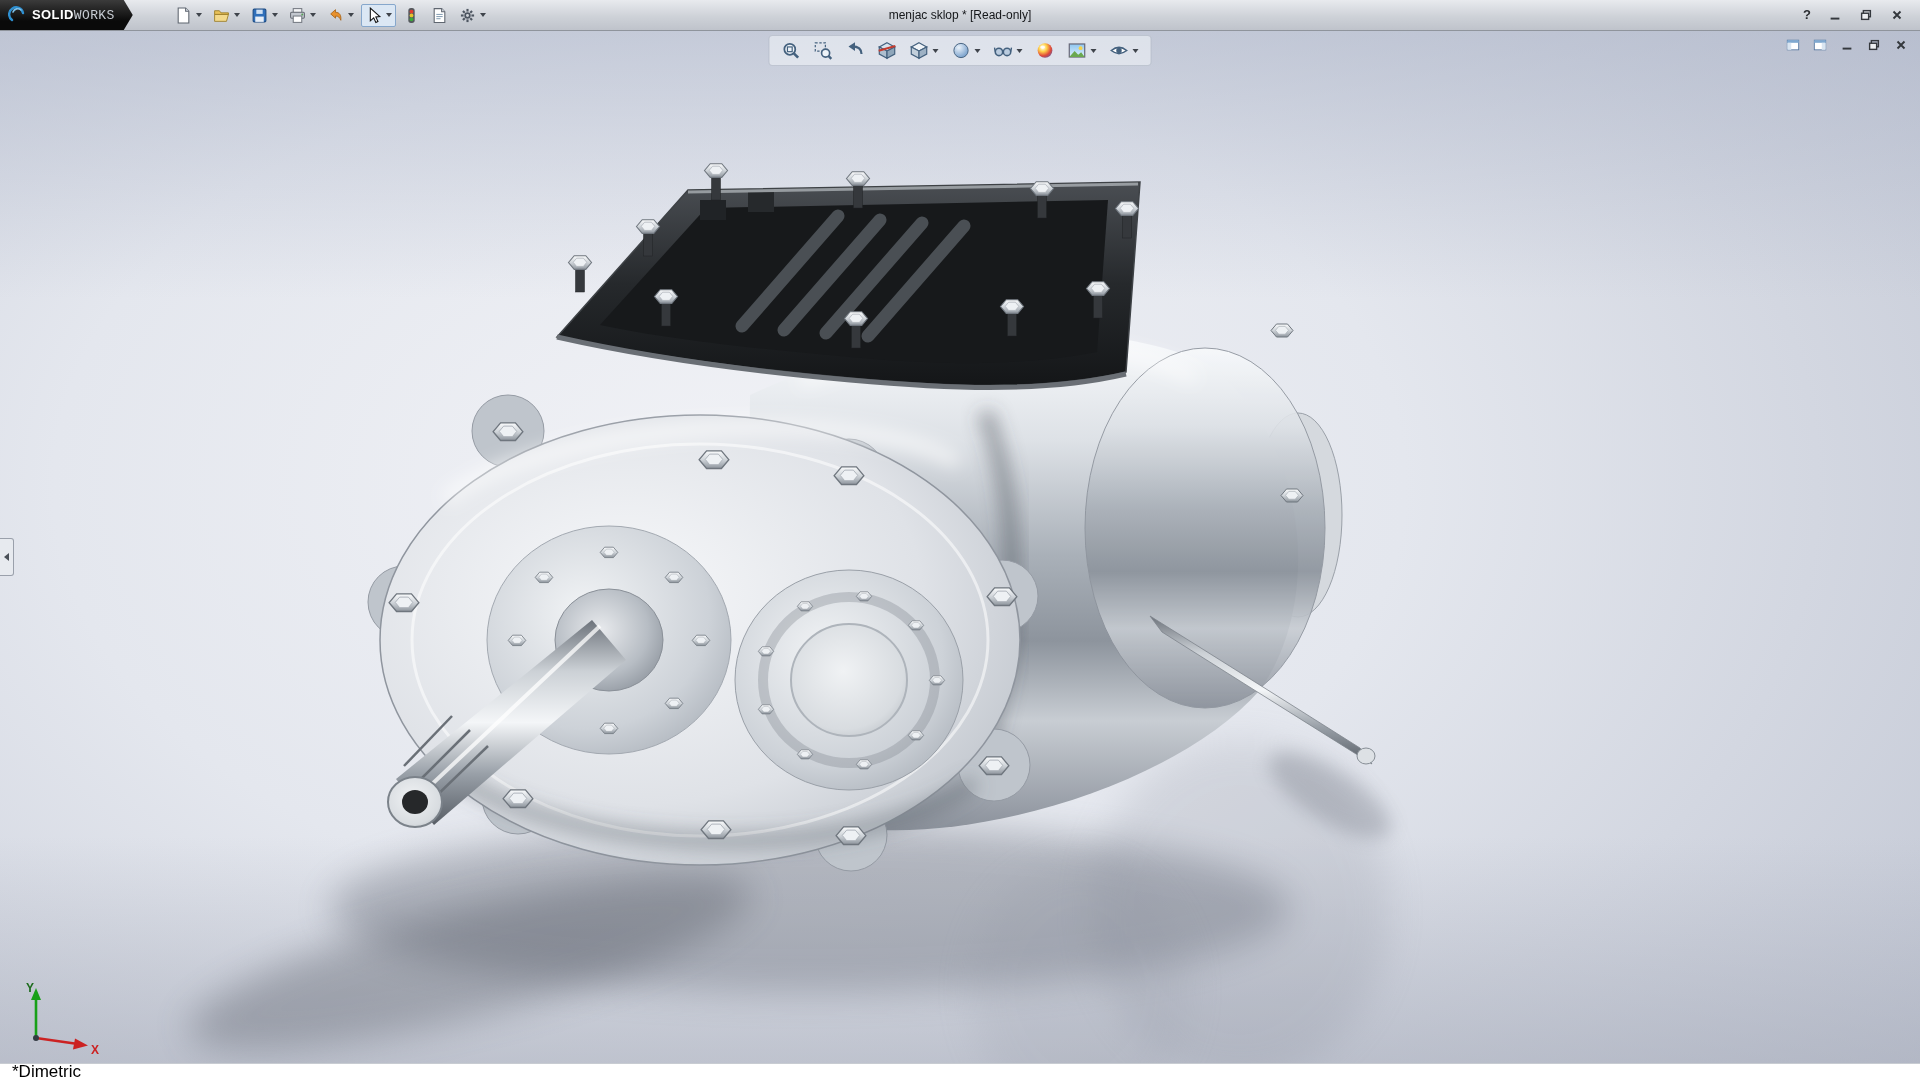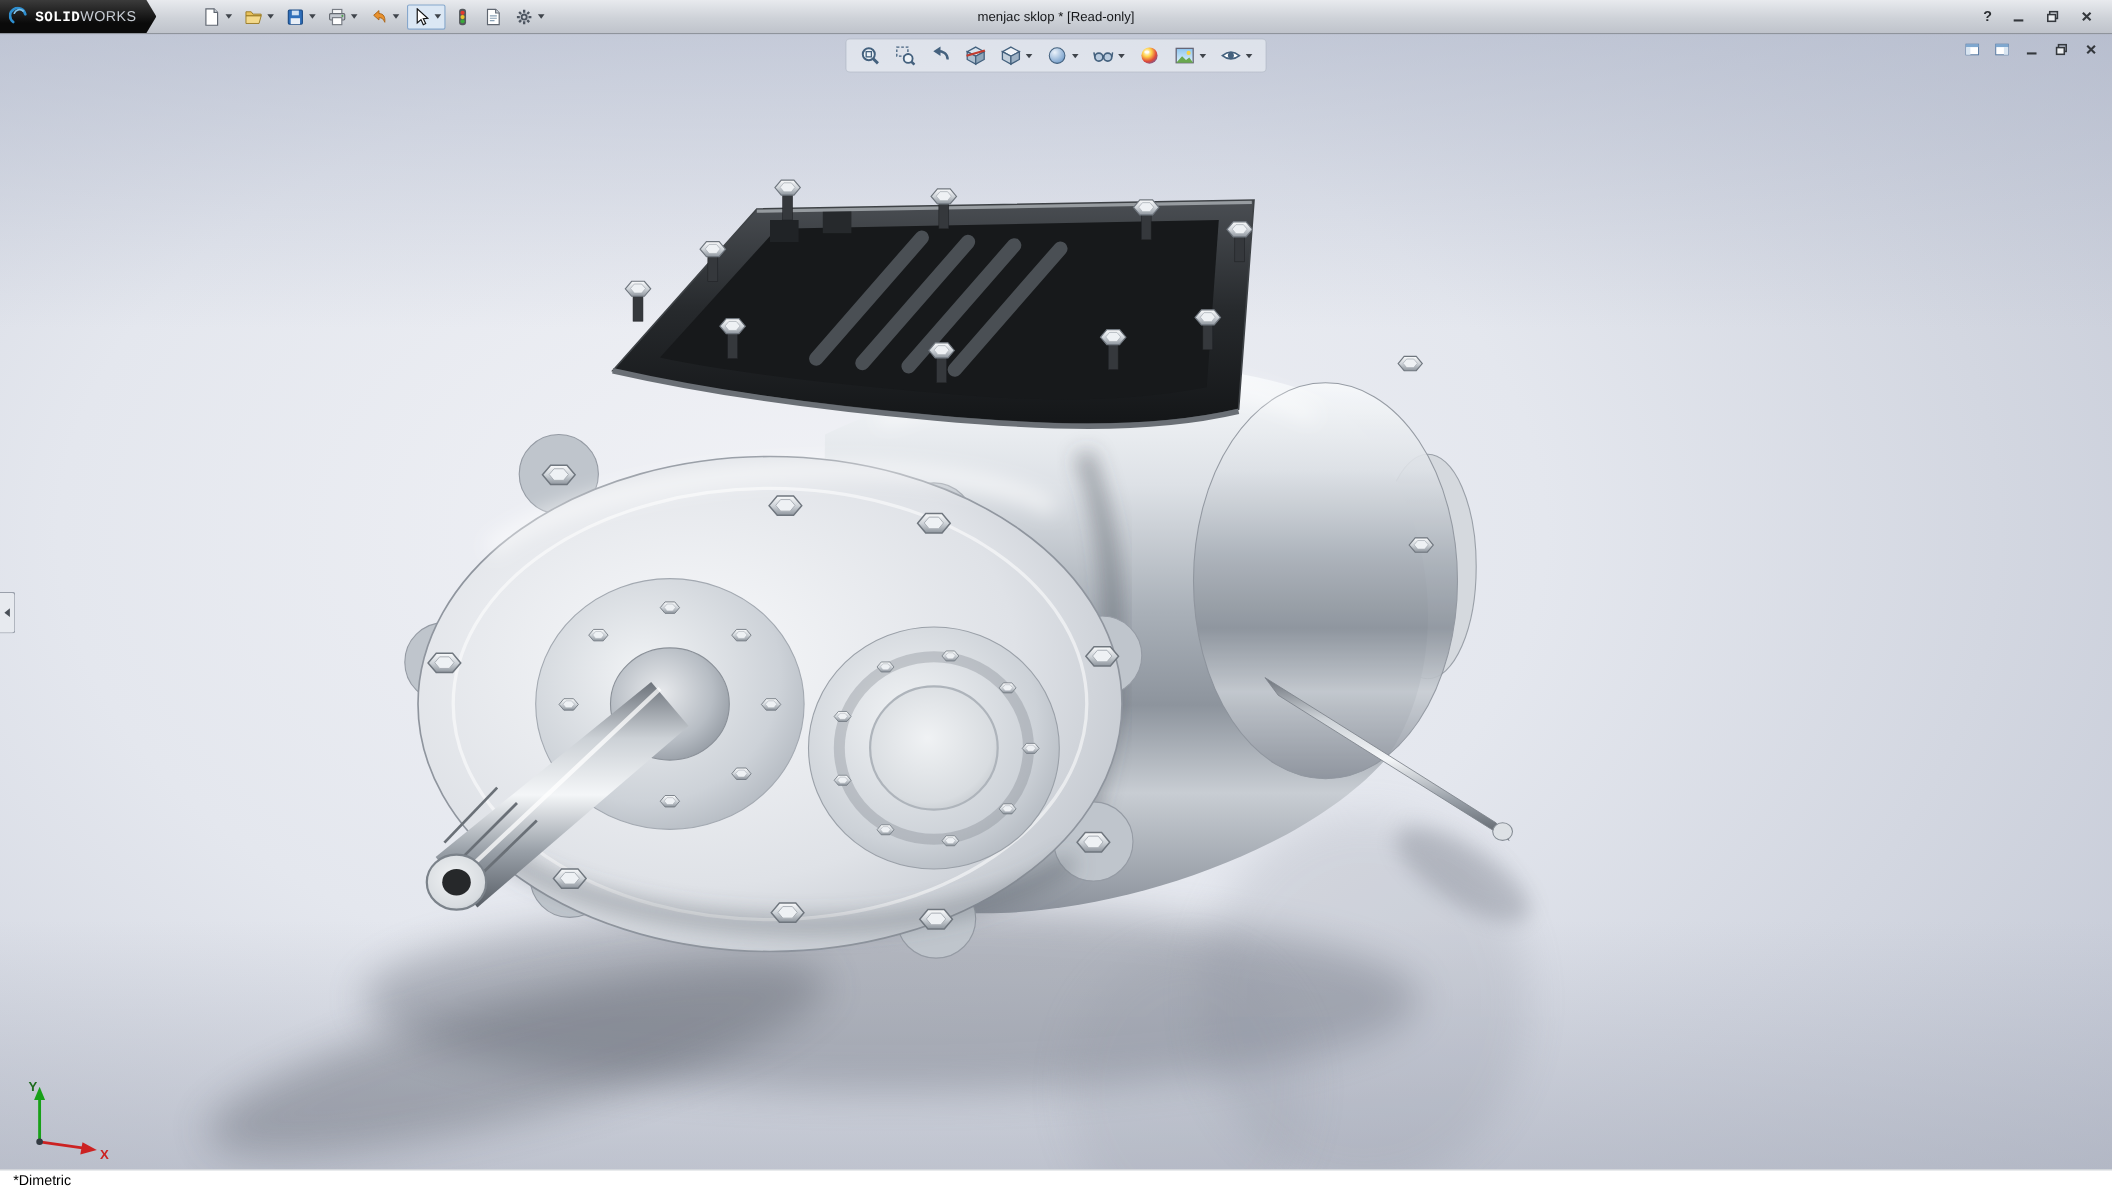--- a/index.html
+++ b/index.html
@@ -16,22 +16,22 @@
     border-bottom:1px solid #8f949c;
     display:flex;align-items:center;
   }
   .logo{
     height:30px;display:flex;align-items:center;gap:6px;
     background:linear-gradient(#3b3b3b,var(--c-logo,#0a0a0a) 70%);
     padding:0 18px 0 8px;
     clip-path:polygon(0 0,calc(100% - 9px) 0,100% 50%,calc(100% - 9px) 100%,0 100%);
   }
   .brand{font-size:13px;letter-spacing:.4px;}
-  .brand b{color:#ffffff;font-weight:bold;font-family:Liberation Mono, monospace;}
-  .brand span{color:#c7ccd3;font-weight:normal;}
+  .brand b{color:#ffffff;font-weight:bold;}
+  .brand span{color:#c7ccd3;font-weight:normal;font-family:Liberation Mono, monospace;}
   .main-toolbar{display:flex;align-items:center;gap:3px;margin-left:38px;}
   .tbtn{
     display:flex;align-items:center;gap:3px;padding:2px 3px;
     border:1px solid transparent;border-radius:2px;cursor:default;
   }
   .tbtn.active{background:var(--c-active-bg,#dbe7f4);border-color:var(--c-active-bd,#86a7cc);}
   .icon16{width:17px;height:17px;display:block;}
   .icon12{width:14px;height:14px;display:block;}
   .dd{
     width:0;height:0;border-left:3px solid transparent;border-right:3px solid transparent;
@@ -73,21 +73,21 @@
     border-radius:0 3px 3px 0;display:flex;align-items:center;justify-content:center;
   }
   .fm-arrow{width:0;height:0;border-top:4px solid transparent;border-bottom:4px solid transparent;border-right:5px solid #4a5058;}
   
   .triad{position:absolute;left:20px;bottom:8px;z-index:5;}
   
   .statusbar{
     position:absolute;bottom:0;left:0;right:0;height:16px;z-index:20;
     background:var(--c-status,#ffffff);border-top:1px solid #c8ccd2;
     display:flex;align-items:center;padding-left:12px;
-    font-size:13px;color:#000;
+    font-size:17px;color:#000;
   }
 </style>
 </head>
 <body style="--c-tb-top: #e8eaee; --c-tb-bottom: #bfc3cb; --c-logo: #0a0a0a; --c-active-bg: #dbe7f4; --c-active-bd: #86a7cc; --c-vp-center: #f1f2f6; --c-vp-edge: #c2c7d4; --c-status: #ffffff;">
 
 <svg width="0" height="0" style="position:absolute" aria-hidden="true">
   <defs>
     <linearGradient id="gMetal" x1="0" y1="0" x2="0" y2="1">
       <stop offset="0" stop-color="#f8fafc"></stop>
         <stop offset=".22" stop-color="#dde1e6"></stop>

